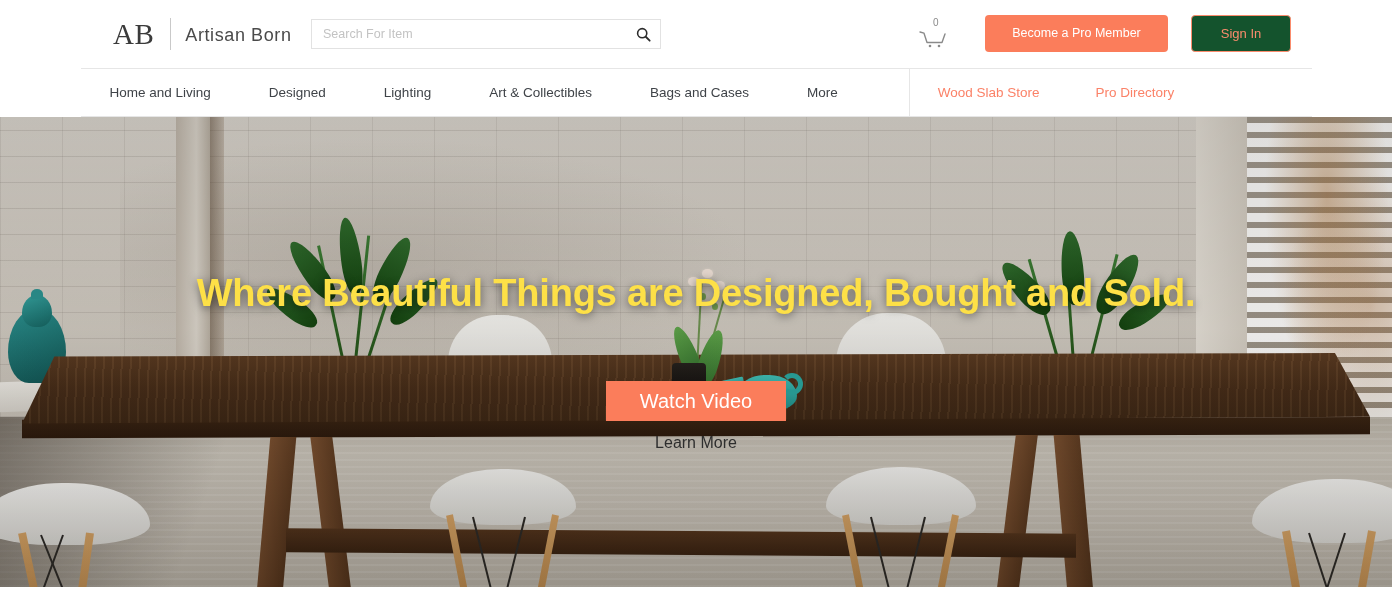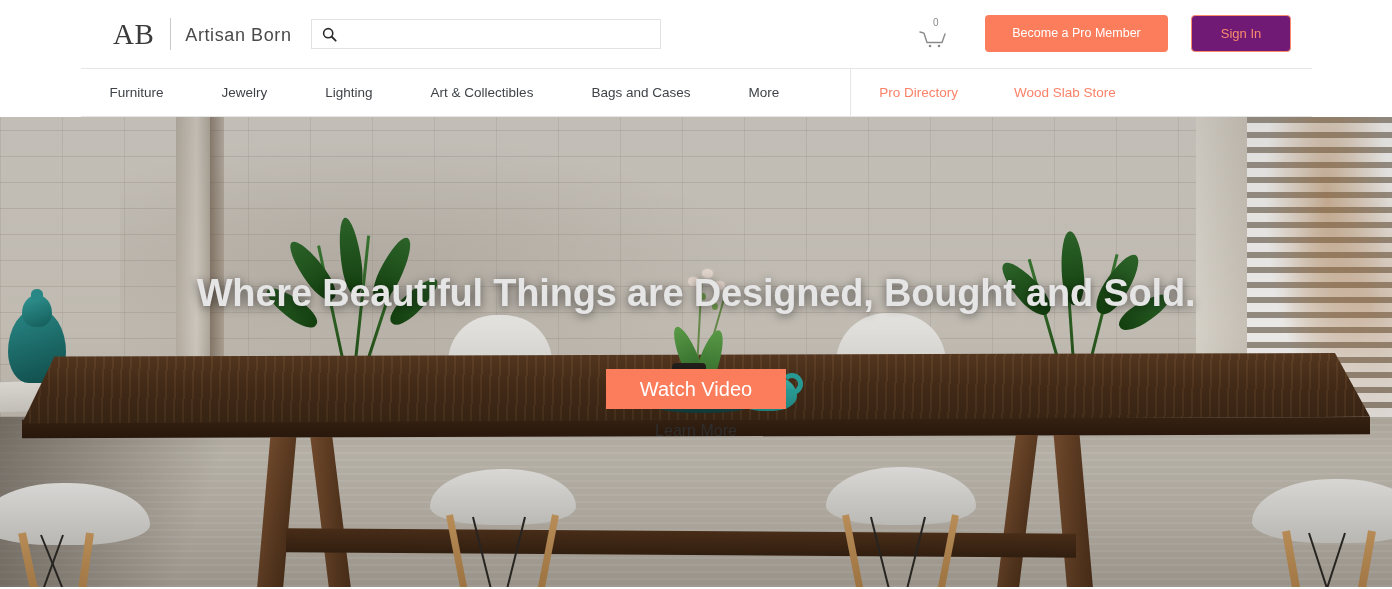--- a/index.html
+++ b/index.html
@@ -102,21 +102,21 @@
     font-family:"Liberation Sans", sans-serif;
     font-size:12.5px;
     cursor:pointer;
     display:flex; align-items:center; justify-content:center;margin-left:16px;
   }
   .btn-signin {
     margin-left:23px;
     height:37px;
     min-width:100px;
     padding:0 22px;
-    background:#701a75;
+    background:#14532d;
     color:#fb8c6d;
     border:1px solid #fb8c6d;
     border-radius:4px;
     font-family:"Liberation Sans", sans-serif;
     font-size:13px;
     cursor:pointer;
     display:flex; align-items:center; justify-content:center;
   }
 
   
@@ -380,40 +380,40 @@
     background:linear-gradient(180deg, rgba(0,0,0,0.10) 0%, rgba(0,0,0,0.05) 45%, rgba(0,0,0,0.16) 100%);
   }
 
   .hero-content {
     position:absolute; left:0; top:0;
     width:1392px; height:470px;
     display:flex; flex-direction:column; align-items:center;
   }
   .hero-title {
     margin-top:155px;
-    color:#e5e5e5;
+    color:#fde047;
     font-size:38px;
     font-weight:bold;
     letter-spacing:-0.2px;
     text-shadow:0 2px 10px rgba(0,0,0,0.55);
     white-space:nowrap;
   }
   .hero-actions {
     margin-top:54px;
     display:flex; flex-direction:column; align-items:center;
   }
   .btn-watch {
     width:180px; height:40px;
     background:#fb7d5b;
     color:#ffffff;
     border:0;
     font-family:"Liberation Sans", sans-serif;
     font-size:20px;
     cursor:pointer;
-    display:flex; align-items:center; justify-content:center;
+    display:flex; align-items:center; justify-content:center;margin-top:12px;
   }
   .learn-more {
     margin-top:13px;
     color:#2e2e2e;
     font-size:16px;
     text-decoration:none;
     cursor:pointer;
   }
 </style>
 </head>
@@ -423,20 +423,21 @@
 
   <div class="header">
 
     <div class="logo">
       <span class="logo-ab">AB</span>
       <span class="logo-divider"></span>
       <span class="logo-name">Artisan Born</span>
     </div>
 
     <div class="searchbox">
+      <input type="text" placeholder="Search For Item" style="">
       <button class="search-btn">
         <svg width="15" height="15" viewBox="0 0 16 16">
           <circle cx="6.6" cy="6.6" r="4.9" fill="none" stroke="#2b2b2b" stroke-width="1.7"></circle>
           <line x1="10.4" y1="10.4" x2="14.6" y2="14.6" stroke="#2b2b2b" stroke-width="1.9" stroke-linecap="round"></line>
         </svg>
       </button>
     </div>
 
     <div class="header-right">
       <div class="cart">
@@ -447,31 +448,31 @@
           <circle cx="21" cy="18" r="1.3" fill="#8a8a8a"></circle>
         </svg>
       </div>
       <button class="btn-pro">Become a Pro Member</button>
       <button class="btn-signin">Sign In</button>
     </div>
   </div>
 
   <div class="navbar">
     <div class="nav-left">
-      <a href="#">Furniture</a>
-      <a href="#">Jewelry</a>
+      <a href="#">Home and Living</a>
+      <a href="#">Designed</a>
       <a href="#">Lighting</a>
       <a href="#">Art &amp; Collectibles</a>
       <a href="#">Bags and Cases</a>
       <a href="#">More</a>
     </div>
     <div class="nav-sep"></div>
     <div class="nav-right">
+      <a href="#">Wood Slab Store</a>
       <a href="#">Pro Directory</a>
-      <a href="#">Wood Slab Store</a>
     </div>
   </div>
 
   <div class="hero">
 
     <div class="hero-photo">
       <div class="wall"></div>
       <div class="wall-stain"></div>
       <div class="beam-left"></div>
       <div class="beam-left2"></div>

